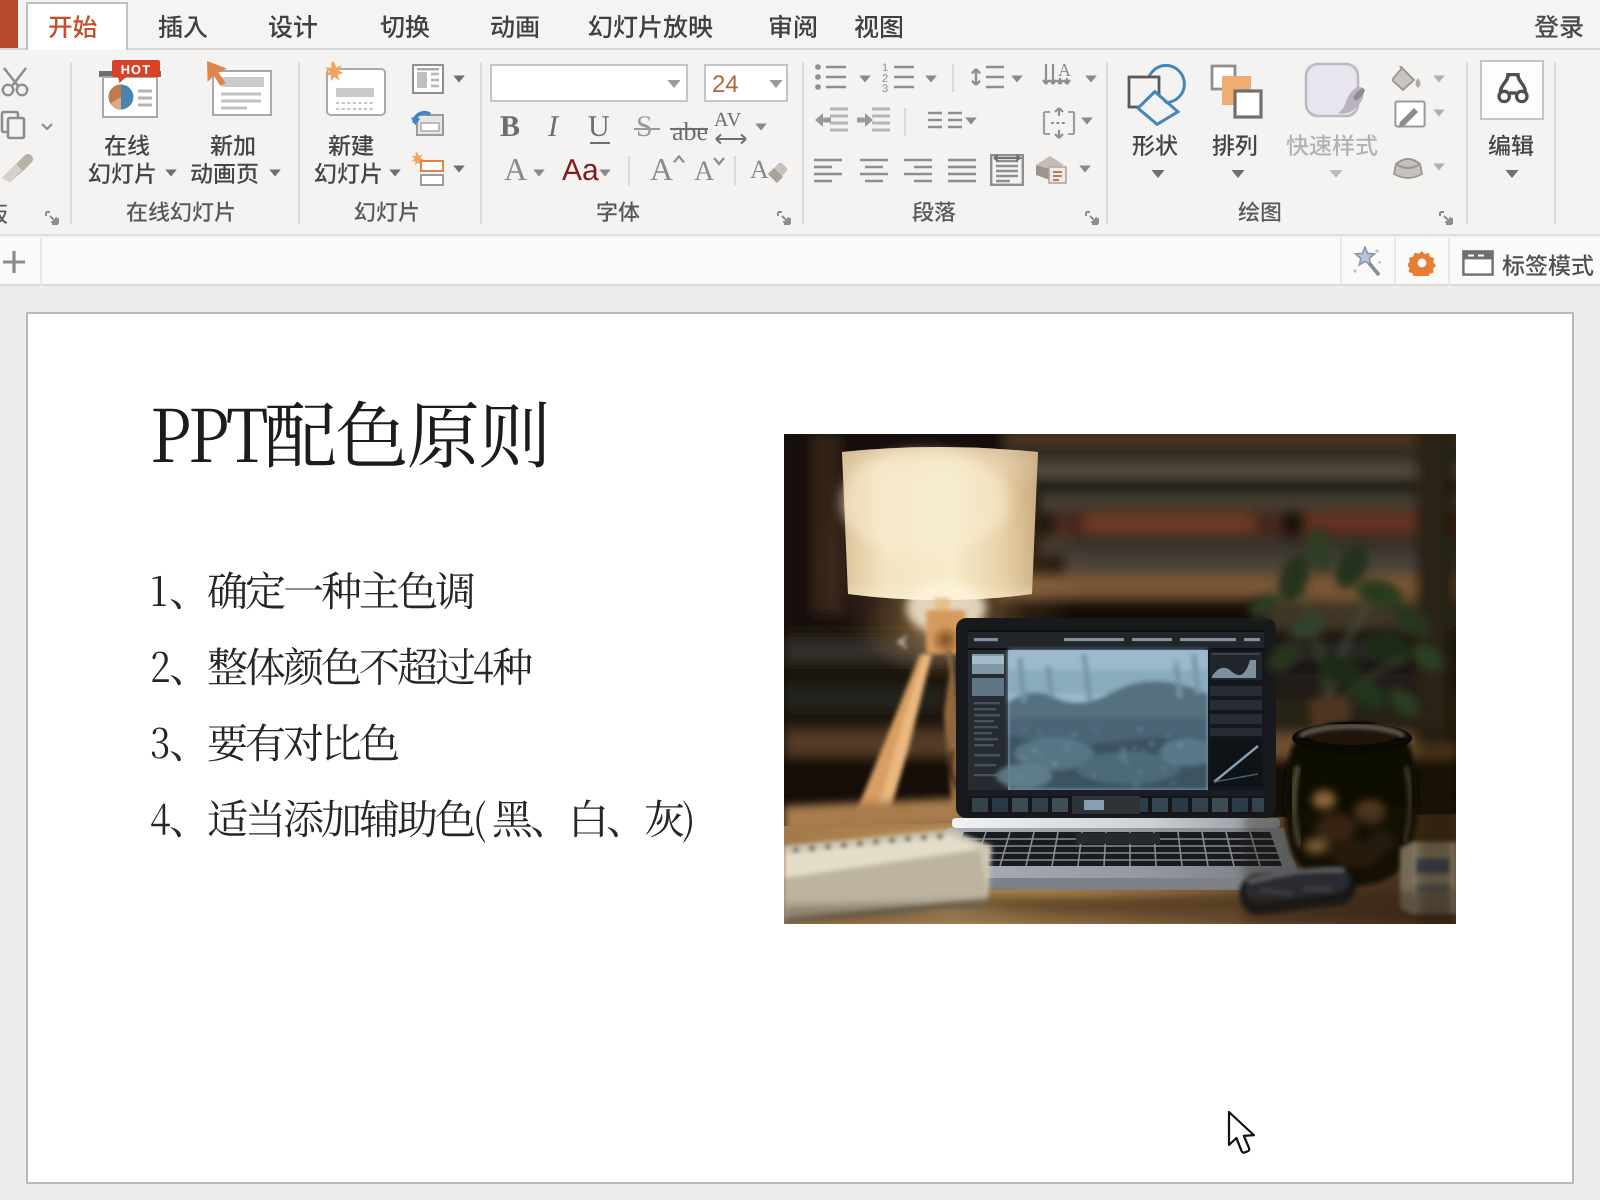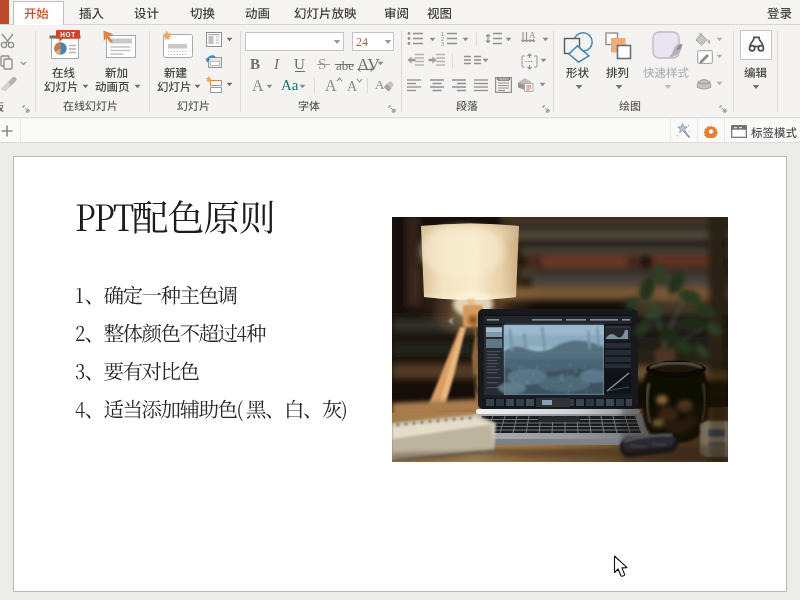--- a/index.html
+++ b/index.html
@@ -157,44 +157,44 @@
     <path d="M0.6 0.8 H6.4 L3.5 4.3 Z" fill="#6f6f6f"></path>
   </svg>
 <svg class="t" style="left:177.0px;top:98.5px" width="35" height="15" viewBox="0 -11 35 15">
     <path d="M4.8 -8.4V-7.4H9.2C9.1 -2.6 8.9 -0.7 8.6 -0.3C8.4 -0.1 8.3 -0.1 8.1 -0.1C7.8 -0.1 7.2 -0.1 6.6 -0.1C6.8 0.1 6.9 0.6 6.9 0.9C7.5 0.9 8.2 0.9 8.6 0.9C9.0 0.8 9.3 0.7 9.5 0.3C10.0 -0.3 10.1 -2.2 10.2 -7.9C10.2 -8.0 10.2 -8.4 10.2 -8.4ZM4.1 -6.8C3.8 -6.1 3.5 -5.4 3.1 -4.6C2.8 -4.9 2.5 -5.3 2.2 -5.6C2.7 -6.5 3.3 -7.7 3.8 -8.8L2.6 -9.2C2.4 -8.3 1.9 -7.1 1.4 -6.3L1.0 -6.7L0.4 -5.9C1.1 -5.3 2.0 -4.3 2.5 -3.6C2.1 -2.8 1.6 -1.9 1.1 -1.3L0.4 -1.2L0.5 -0.1C1.7 -0.3 3.3 -0.5 4.9 -0.7C5.0 -0.4 5.1 -0.1 5.2 0.1L6.1 -0.3C5.9 -1.1 5.3 -2.4 4.7 -3.3L3.8 -3.0C4.0 -2.6 4.3 -2.1 4.5 -1.6L2.4 -1.4C3.3 -2.8 4.4 -4.8 5.1 -6.4Z M12.0 -7.0C11.9 -6.1 11.8 -5.0 11.5 -4.3L12.3 -4.0C12.6 -4.8 12.7 -6.0 12.7 -6.9ZM15.1 -7.2C14.9 -6.5 14.6 -5.5 14.4 -4.9L15.0 -4.6C15.3 -5.2 15.7 -6.1 16.0 -6.9ZM13.3 -9.2V-5.6C13.3 -3.6 13.1 -1.5 11.4 0.1C11.7 0.3 12.0 0.7 12.2 0.9C13.1 0.0 13.6 -1.0 13.9 -2.1C14.4 -1.6 15.0 -0.9 15.3 -0.5L16.0 -1.3C15.7 -1.6 14.6 -2.8 14.1 -3.2C14.3 -4.0 14.3 -4.8 14.3 -5.6V-9.2ZM15.9 -8.4V-7.4H18.7V-0.5C18.7 -0.3 18.6 -0.2 18.4 -0.2C18.1 -0.2 17.3 -0.2 16.6 -0.3C16.7 0.0 16.9 0.5 17.0 0.9C18.0 0.9 18.7 0.8 19.2 0.7C19.6 0.5 19.8 0.1 19.8 -0.5V-7.4H21.6V-8.4Z M23.9 -9.0V-5.3C23.9 -3.4 23.7 -1.4 22.4 0.1C22.6 0.3 23.0 0.7 23.2 1.0C24.2 -0.1 24.6 -1.4 24.8 -2.7H29.3V0.9H30.4V-3.8H24.9C25.0 -4.3 25.0 -4.8 25.0 -5.3V-5.4H31.9V-6.5H29.0V-9.3H27.9V-6.5H25.0V-9.0Z" fill="#5a5a5a"></path>
   </svg>
 <div class="abs" style="left:245px;top:32px;width:99px;height:19px;background:#fff;border:1px solid #c6c4c2;box-sizing:border-box"></div>
 <svg class="t" style="left:333px;top:39px" width="8" height="6" viewBox="0 0 8 6">
     <path d="M0.7 1 H7.3 L4 5 Z" fill="#9a9a9a"></path>
   </svg>
 <div class="abs" style="left:352px;top:32px;width:42px;height:19px;background:#fff;border:1px solid #c6c4c2;box-sizing:border-box"></div>
-<div class="abs" style="left:356px;top:35px;width:22px;height:14px;font-family:Liberation Serif, serif;font-size:12px;color:#b2653e">24</div>
+<div class="abs" style="left:356px;top:35px;width:22px;height:14px;font-family:Liberation Sans, sans-serif;font-size:12px;color:#b2653e">24</div>
 <svg class="t" style="left:384px;top:39px" width="8" height="6" viewBox="0 0 8 6">
     <path d="M0.7 1 H7.3 L4 5 Z" fill="#9a9a9a"></path>
   </svg>
 <div class="abs" style="left:250px;top:56px;width:14px;height:16px;font-family:'Liberation Serif';font-weight:bold;font-size:15px;color:#6e6e6e">B</div>
 <div class="abs" style="left:274px;top:56px;width:14px;height:16px;font-family:'Liberation Serif';font-style:italic;font-size:15px;color:#6e6e6e">I</div>
 <div class="abs" style="left:294px;top:56px;width:14px;height:16px;font-family:'Liberation Serif';font-size:15px;color:#6e6e6e;">U</div>
 <div class="abs" style="left:295px;top:71px;width:10px;height:1.3px;background:#6e6e6e"></div>
 <div class="abs" style="left:318px;top:56px;width:14px;height:16px;font-family:'Liberation Serif';font-size:15px;color:#9a9a9a">S</div>
 <div class="abs" style="left:317px;top:63.5px;width:13px;height:1.3px;background:#9a9a9a"></div>
 <div class="abs" style="left:336px;top:58px;width:20px;height:14px;font-family:Liberation Serif, serif;font-size:13px;color:#6e6e6e">abe</div>
 <div class="abs" style="left:335px;top:64px;width:19px;height:1.2px;background:#6e6e6e"></div>
-<div class="abs" style="left:357px;top:55px;width:22px;height:11px;font-family:'Liberation Serif';font-size:17px;color:#6e6e6e;letter-spacing:0.5px">AV</div>
+<div class="abs" style="left:357px;top:55px;width:22px;height:11px;font-family:'Liberation Serif';font-size:10px;color:#6e6e6e;letter-spacing:0.5px">AV</div>
 <svg class="t" style="left:357px;top:66px" width="18" height="7" viewBox="0 0 18 7">
     <path d="M1 3.5 h15 M1 3.5 l2.5 -2.2 M1 3.5 l2.5 2.2 M16 3.5 l-2.5 -2.2 M16 3.5 l-2.5 2.2" stroke="#6e6e6e" stroke-width="1" fill="none"></path>
   </svg>
 <svg class="t" style="left:377px;top:61px" width="7" height="5" viewBox="0 0 7 5">
     <path d="M0.6 0.8 H6.4 L3.5 4.3 Z" fill="#8a8a8a"></path>
   </svg>
 <div class="abs" style="left:252px;top:77px;width:14px;height:16px;font-family:'Liberation Serif';font-size:16px;color:#8a8a8a">A</div>
 <svg class="t" style="left:266px;top:84px" width="7" height="5" viewBox="0 0 7 5">
     <path d="M0.6 0.8 H6.4 L3.5 4.3 Z" fill="#8a8a8a"></path>
   </svg>
-<div class="abs" style="left:281px;top:77px;width:22px;height:16px;font-family:Liberation Serif, serif;font-size:15px;color:#0f766e">Aa</div>
+<div class="abs" style="left:281px;top:77px;width:22px;height:16px;font-family:Liberation Sans, sans-serif;font-size:15px;color:#7f1d1d">Aa</div>
 <svg class="t" style="left:299px;top:84px" width="7" height="5" viewBox="0 0 7 5">
     <path d="M0.6 0.8 H6.4 L3.5 4.3 Z" fill="#8a8a8a"></path>
   </svg>
 <div class="sep" style="left:314px;top:78px;height:15px"></div>
 <div class="abs" style="left:325px;top:77px;width:14px;height:16px;font-family:'Liberation Serif';font-size:16px;color:#8a8a8a">A</div>
 <svg class="t" style="left:336px;top:77px" width="7" height="5" viewBox="0 0 7 5">
     <path d="M1 4.2 L3.5 1.2 L6 4.2" stroke="#8a8a8a" stroke-width="1.1" fill="none"></path>
   </svg>
 <div class="abs" style="left:347px;top:79px;width:13px;height:14px;font-family:'Liberation Serif';font-size:14px;color:#8a8a8a">A</div>
 <svg class="t" style="left:356px;top:78px" width="7" height="5" viewBox="0 0 7 5">

